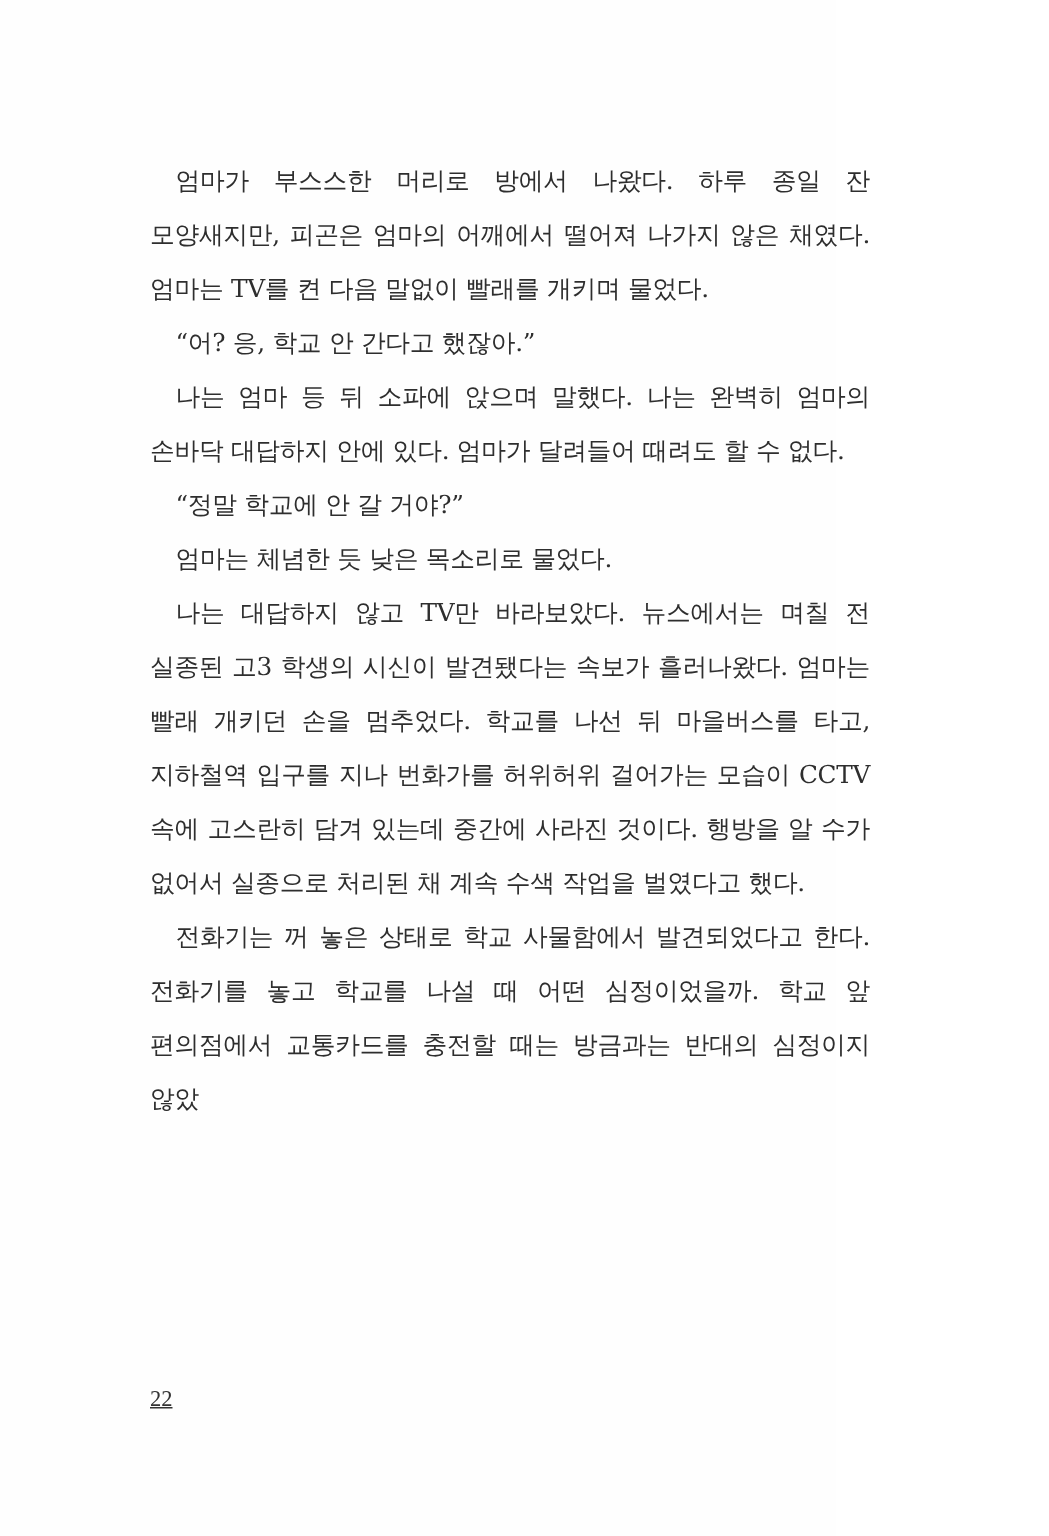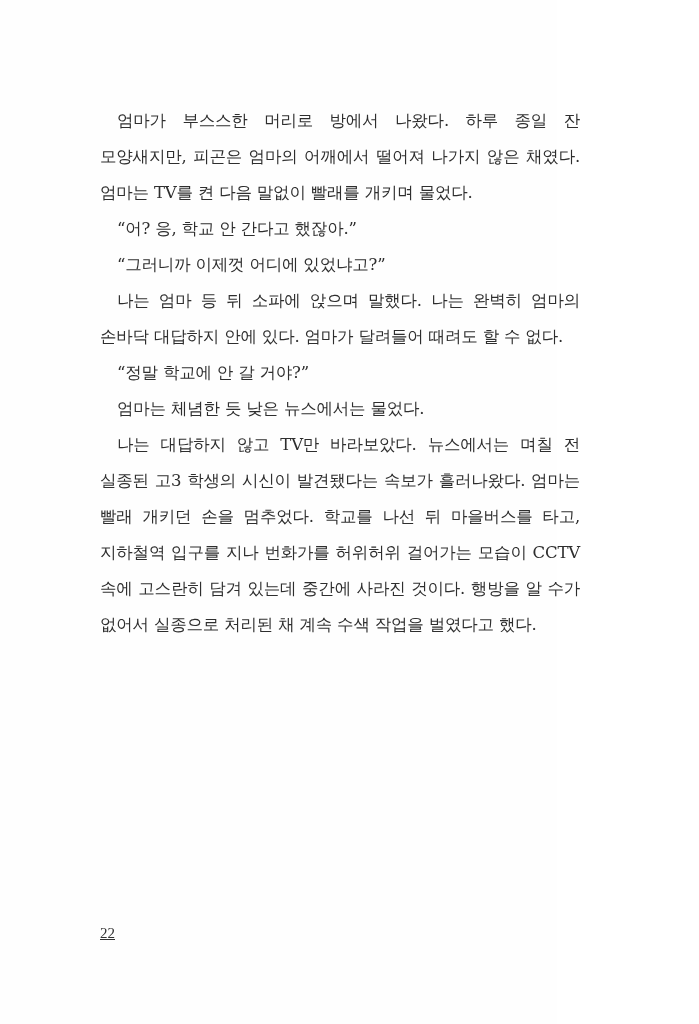--- a/index.html
+++ b/index.html
@@ -49,20 +49,20 @@
       text-decoration: underline;
     }
   </style>
 </head>
 <body>
 
 <div class="page">
   <div class="text-block">
     <p class="para">엄마가 부스스한 머리로 방에서 나왔다. 하루 종일 잔 모양새지만, 피곤은 엄마의 어깨에서 떨어져 나가지 않은 채였다. 엄마는 TV를 켠 다음 말없이 빨래를 개키며 물었다.</p>
     <p class="para">“어? 응, 학교 안 간다고 했잖아.”</p>
-    <p class="para">“그러니까 이제껏 어디에 있었냐고?”</p>
     <p class="para">나는 엄마 등 뒤 소파에 앉으며 말했다. 나는 완벽히 엄마의 손바닥 대답하지 안에 있다. 엄마가 달려들어 때려도 할 수 없다.</p>
     <p class="para">“정말 학교에 안 갈 거야?”</p>
-    <p class="para">엄마는 체념한 듯 낮은 뉴스에서는 물었다.</p>
+    <p class="para">엄마는 체념한 듯 낮은 목소리로 물었다.</p>
     <p class="para">나는 대답하지 않고 TV만 바라보았다. 뉴스에서는 며칠 전 실종된 고3 학생의 시신이 발견됐다는 속보가 흘러나왔다. 엄마는 빨래 개키던 손을 멈추었다. 학교를 나선 뒤 마을버스를 타고, 지하철역 입구를 지나 번화가를 허위허위 걸어가는 모습이 CCTV 속에 고스란히 담겨 있는데 중간에 사라진 것이다. 행방을 알 수가 없어서 실종으로 처리된 채 계속 수색 작업을 벌였다고 했다.</p>
+    <p class="para last-open">전화기는 꺼 놓은 상태로 학교 사물함에서 발견되었다고 한다. 전화기를 놓고 학교를 나설 때 어떤 심정이었을까. 학교 앞 편의점에서 교통카드를 충전할 때는 방금과는 반대의 심정이지 않았</p>
   </div>
   <div class="page-number">22</div>
 </div>
 
 </body></html>

